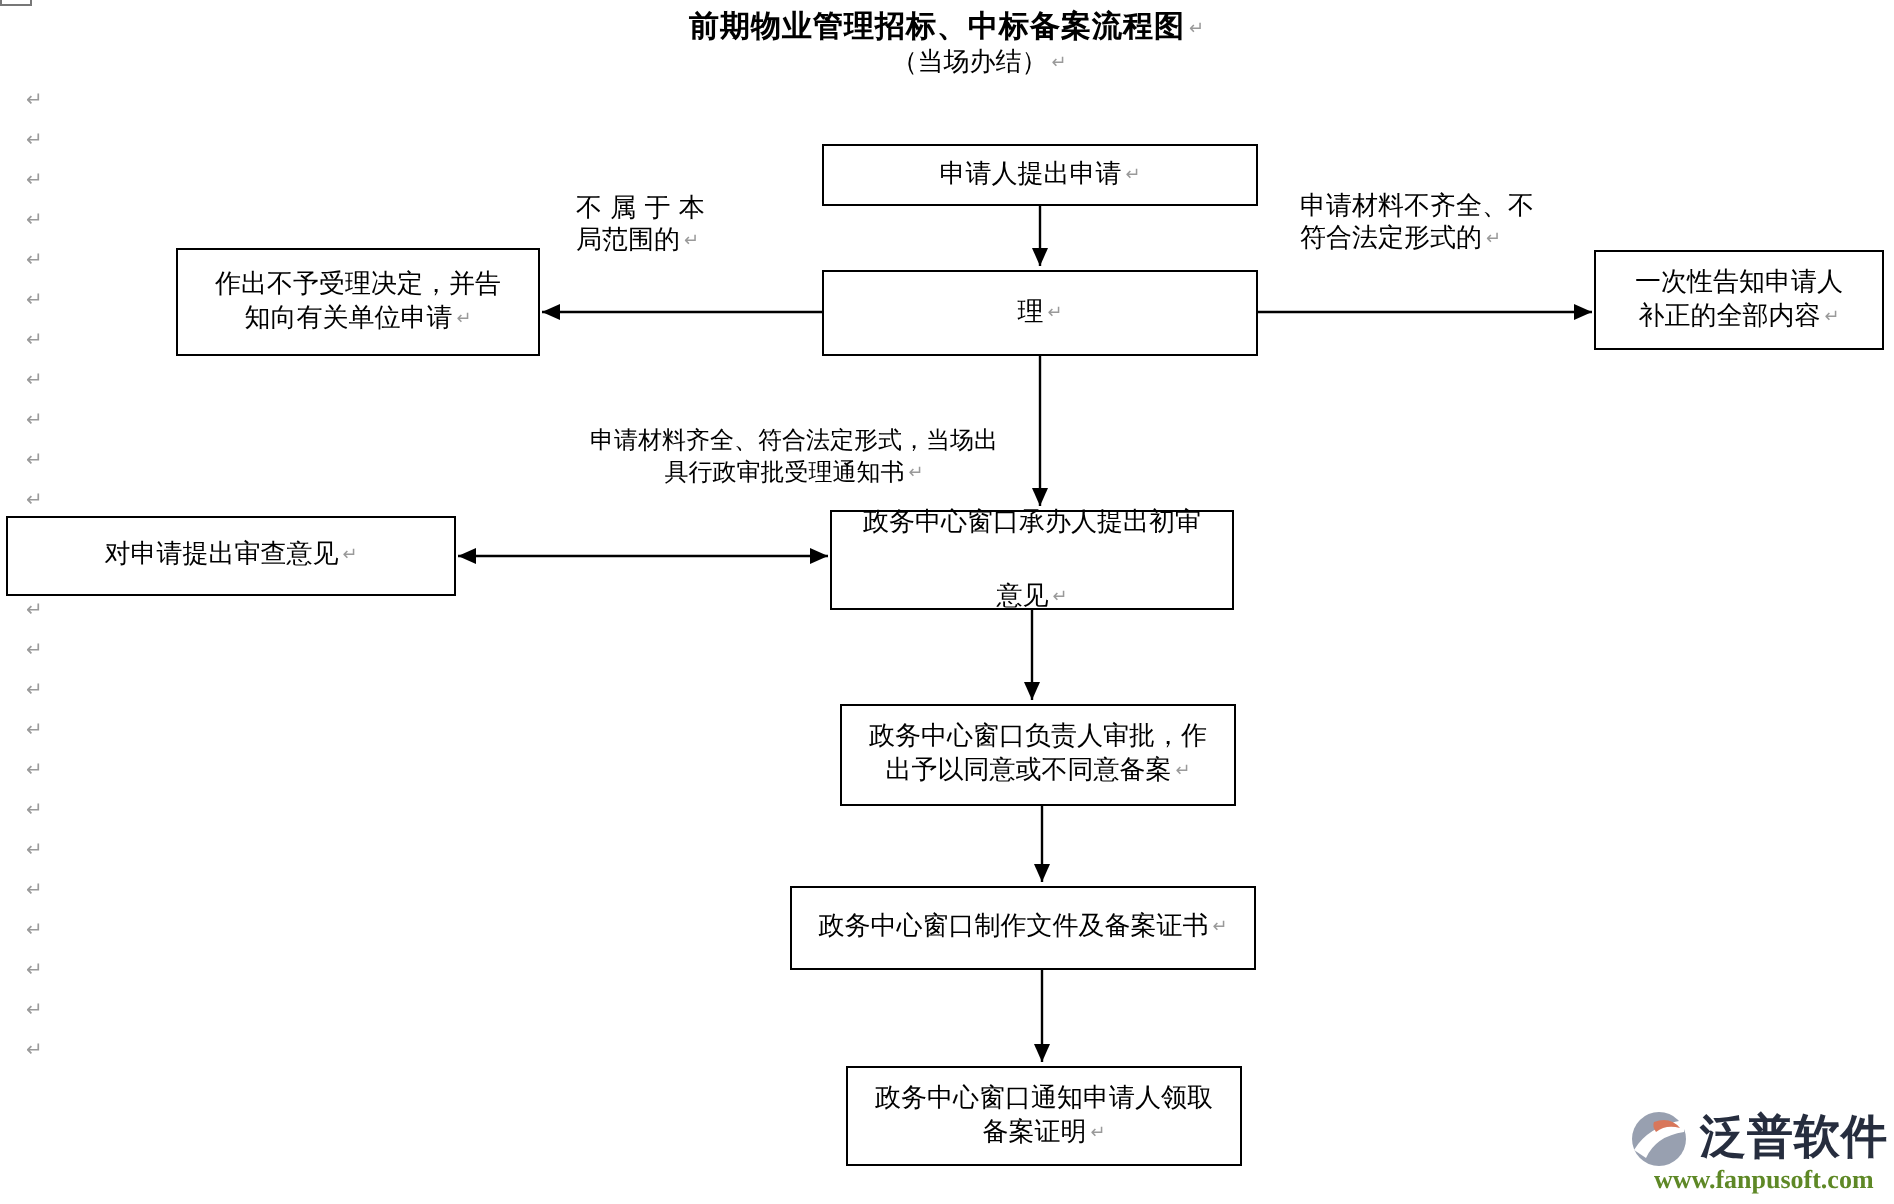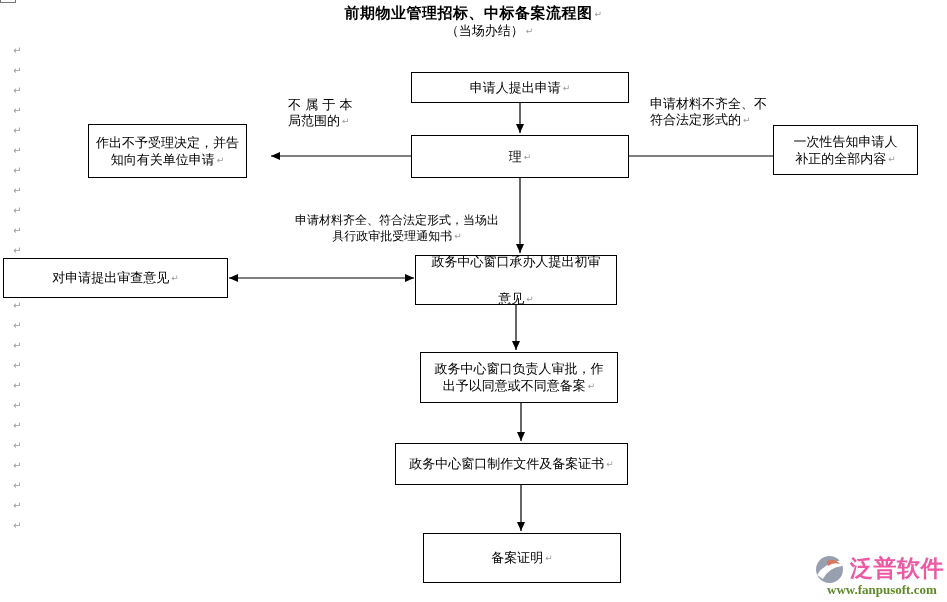--- a/index.html
+++ b/index.html
@@ -89,26 +89,26 @@
     </div>
 
   <div class="flow-box" style="left:411px;top:72px;width:218px;height:31px;">
     <div><span>申请人提出申请</span><span class="pm">↵</span></div>
   </div>
 
   <div class="flow-box" style="left:411px;top:135px;width:218px;height:43px;">
     <div><span>理</span><span class="pm">↵</span></div>
   </div>
 
-  <div class="flow-box" style="left:88px;top:124px;width:159px;height:54px;">
+  <div class="flow-box" style="left:88px;top:124px;width:182px;height:54px;">
     <div>作出不予受理决定，并告</div>
     <div><span>知向有关单位申请</span><span class="pm">↵</span></div>
   </div>
 
-  <div class="flow-box" style="left:773px;top:125px;width:145px;height:50px;">
+  <div class="flow-box" style="left:797px;top:125px;width:145px;height:50px;">
     <div>一次性告知申请人</div>
     <div><span>补正的全部内容</span><span class="pm">↵</span></div>
   </div>
 
   <div class="flow-box" style="left:3px;top:258px;width:225px;height:40px;">
     <div><span>对申请提出审查意见</span><span class="pm">↵</span></div>
   </div>
 
   <div class="flow-box" style="left:415px;top:255px;width:202px;height:50px;gap:20px;">
     <div>政务中心窗口承办人提出初审</div>
@@ -118,20 +118,21 @@
   <div class="flow-box" style="left:420px;top:352px;width:198px;height:51px;">
     <div>政务中心窗口负责人审批，作</div>
     <div><span>出予以同意或不同意备案</span><span class="pm">↵</span></div>
   </div>
 
   <div class="flow-box" style="left:395px;top:443px;width:233px;height:42px;">
     <div><span>政务中心窗口制作文件及备案证书</span><span class="pm">↵</span></div>
   </div>
 
   <div class="flow-box" style="left:423px;top:533px;width:198px;height:50px;">
+    <div>政务中心窗口通知申请人领取</div>
     <div><span>备案证明</span><span class="pm">↵</span></div>
   </div>
 
   <div class="flow-label" style="left:288px;top:97px;width:90px;text-align:left;">
     <div>不 属 于 本</div>
     <div><span>局范围的</span><span class="pm">↵</span></div>
   </div>
 
   <div class="flow-label" style="left:283px;top:212px;width:228px;text-align:center;font-size:12px;">
     <div>申请材料齐全、符合法定形式，当场出</div>
@@ -142,17 +143,17 @@
     <div>申请材料不齐全、不</div>
     <div><span>符合法定形式的</span><span class="pm">↵</span></div>
   </div>
 
   <div class="watermark">
     <svg class="wm-icon" viewBox="0 0 29 29">
       <circle cx="14.5" cy="14.5" r="13.5" fill="#8d96a8"></circle>
       <path d="M2 20 Q9 8 27 5 L27 11 Q13 13 8 24 Z" fill="#ffffff"></path>
       <path d="M12 6 Q20 3 25 9 Q18 7 13 11 Q11 8 12 6 Z" fill="#d4694a"></path>
     </svg>
-    <div class="wm-brand" style="color: #ec4899;">泛普软件</div>
+    <div class="wm-brand" style="color: #0f172a;">泛普软件</div>
     <div class="wm-url" style="color: #4d7c0f;">www.fanpusoft.com</div>
   </div>
 
 </div>
 
 </body></html>

